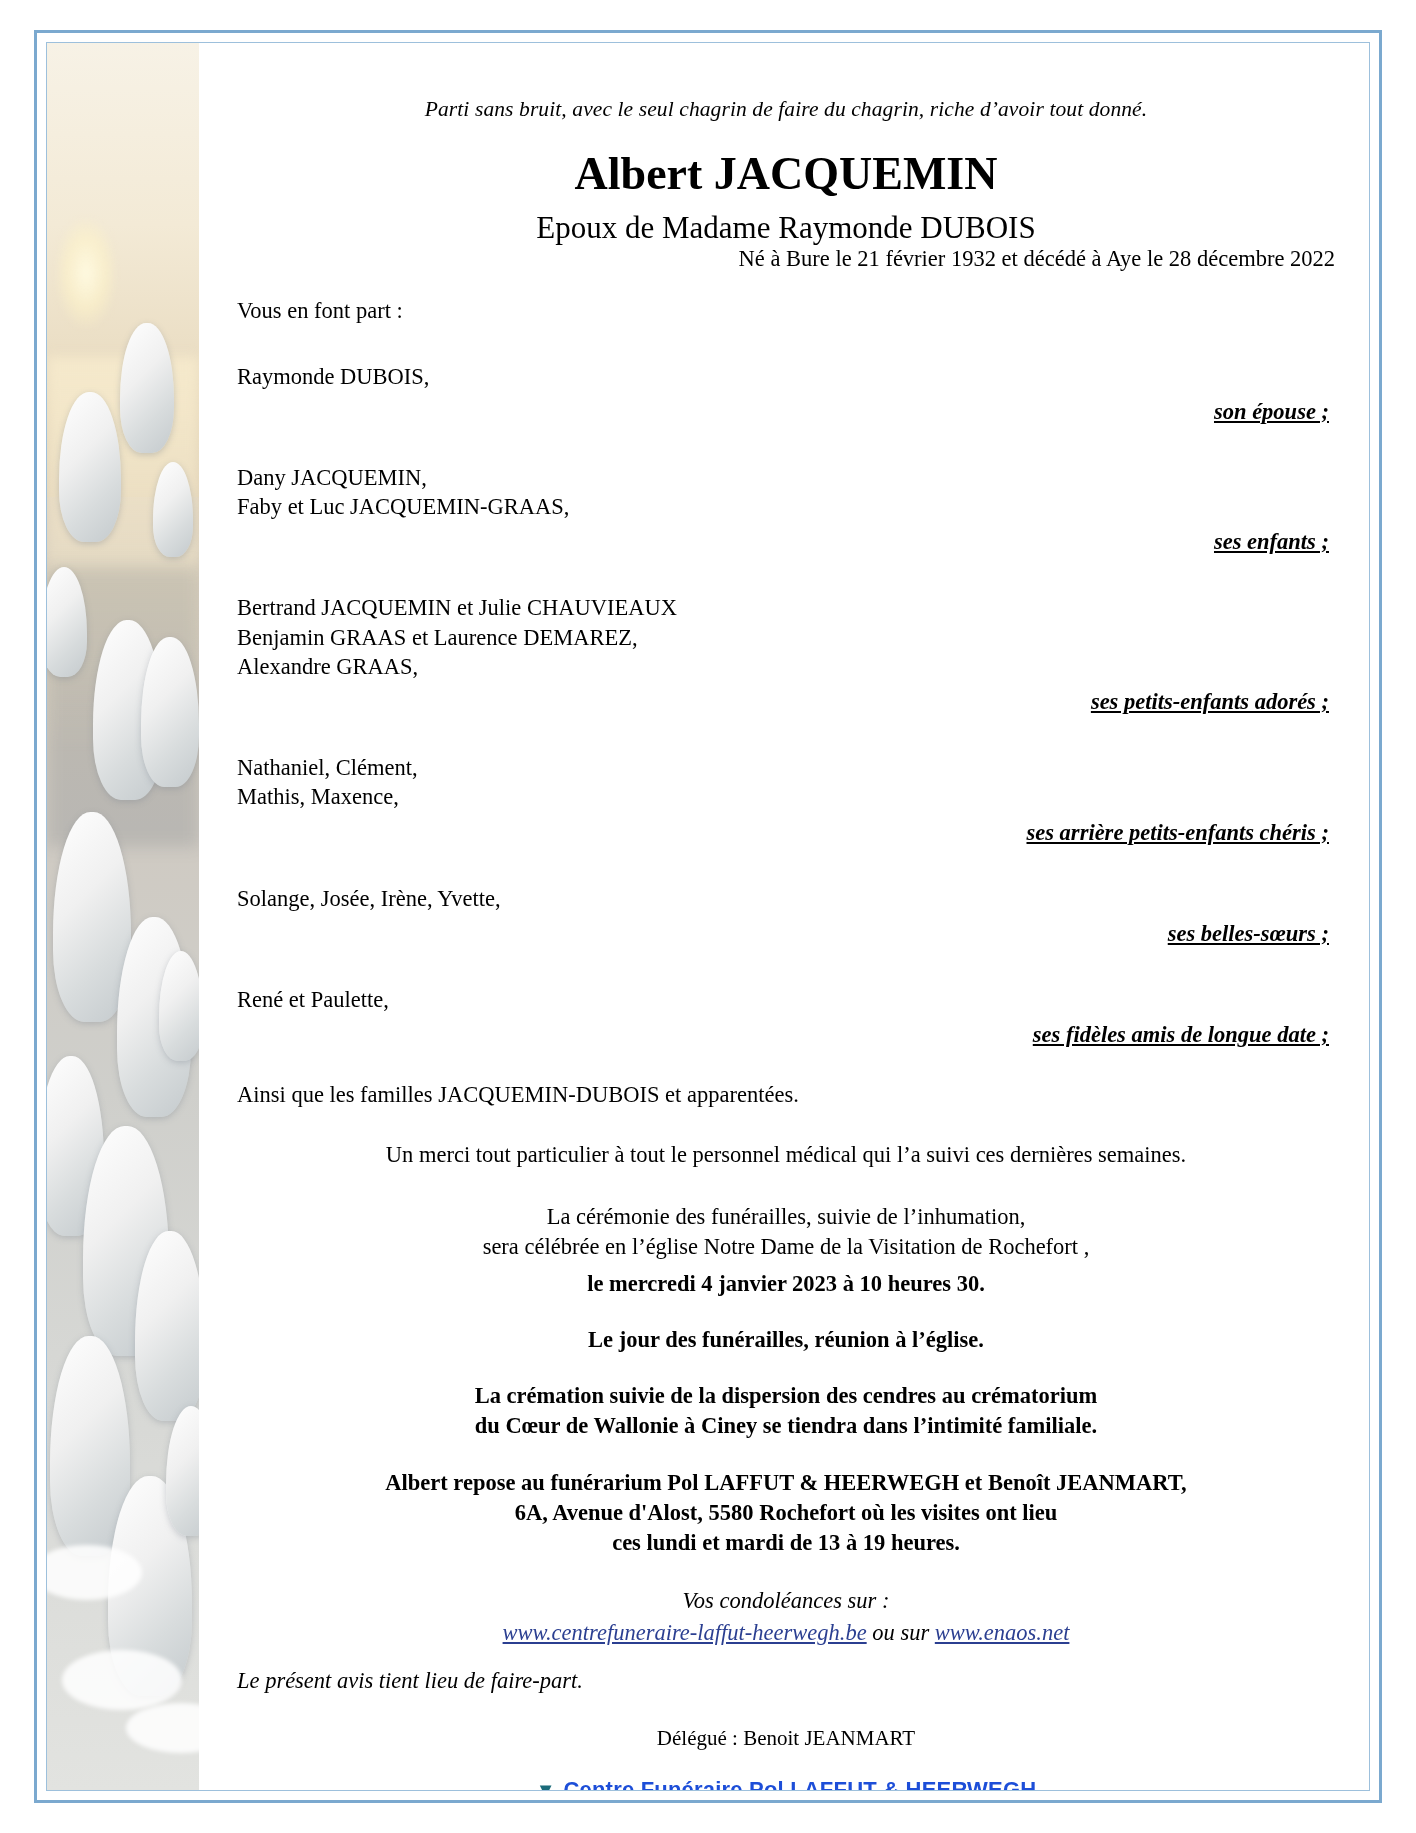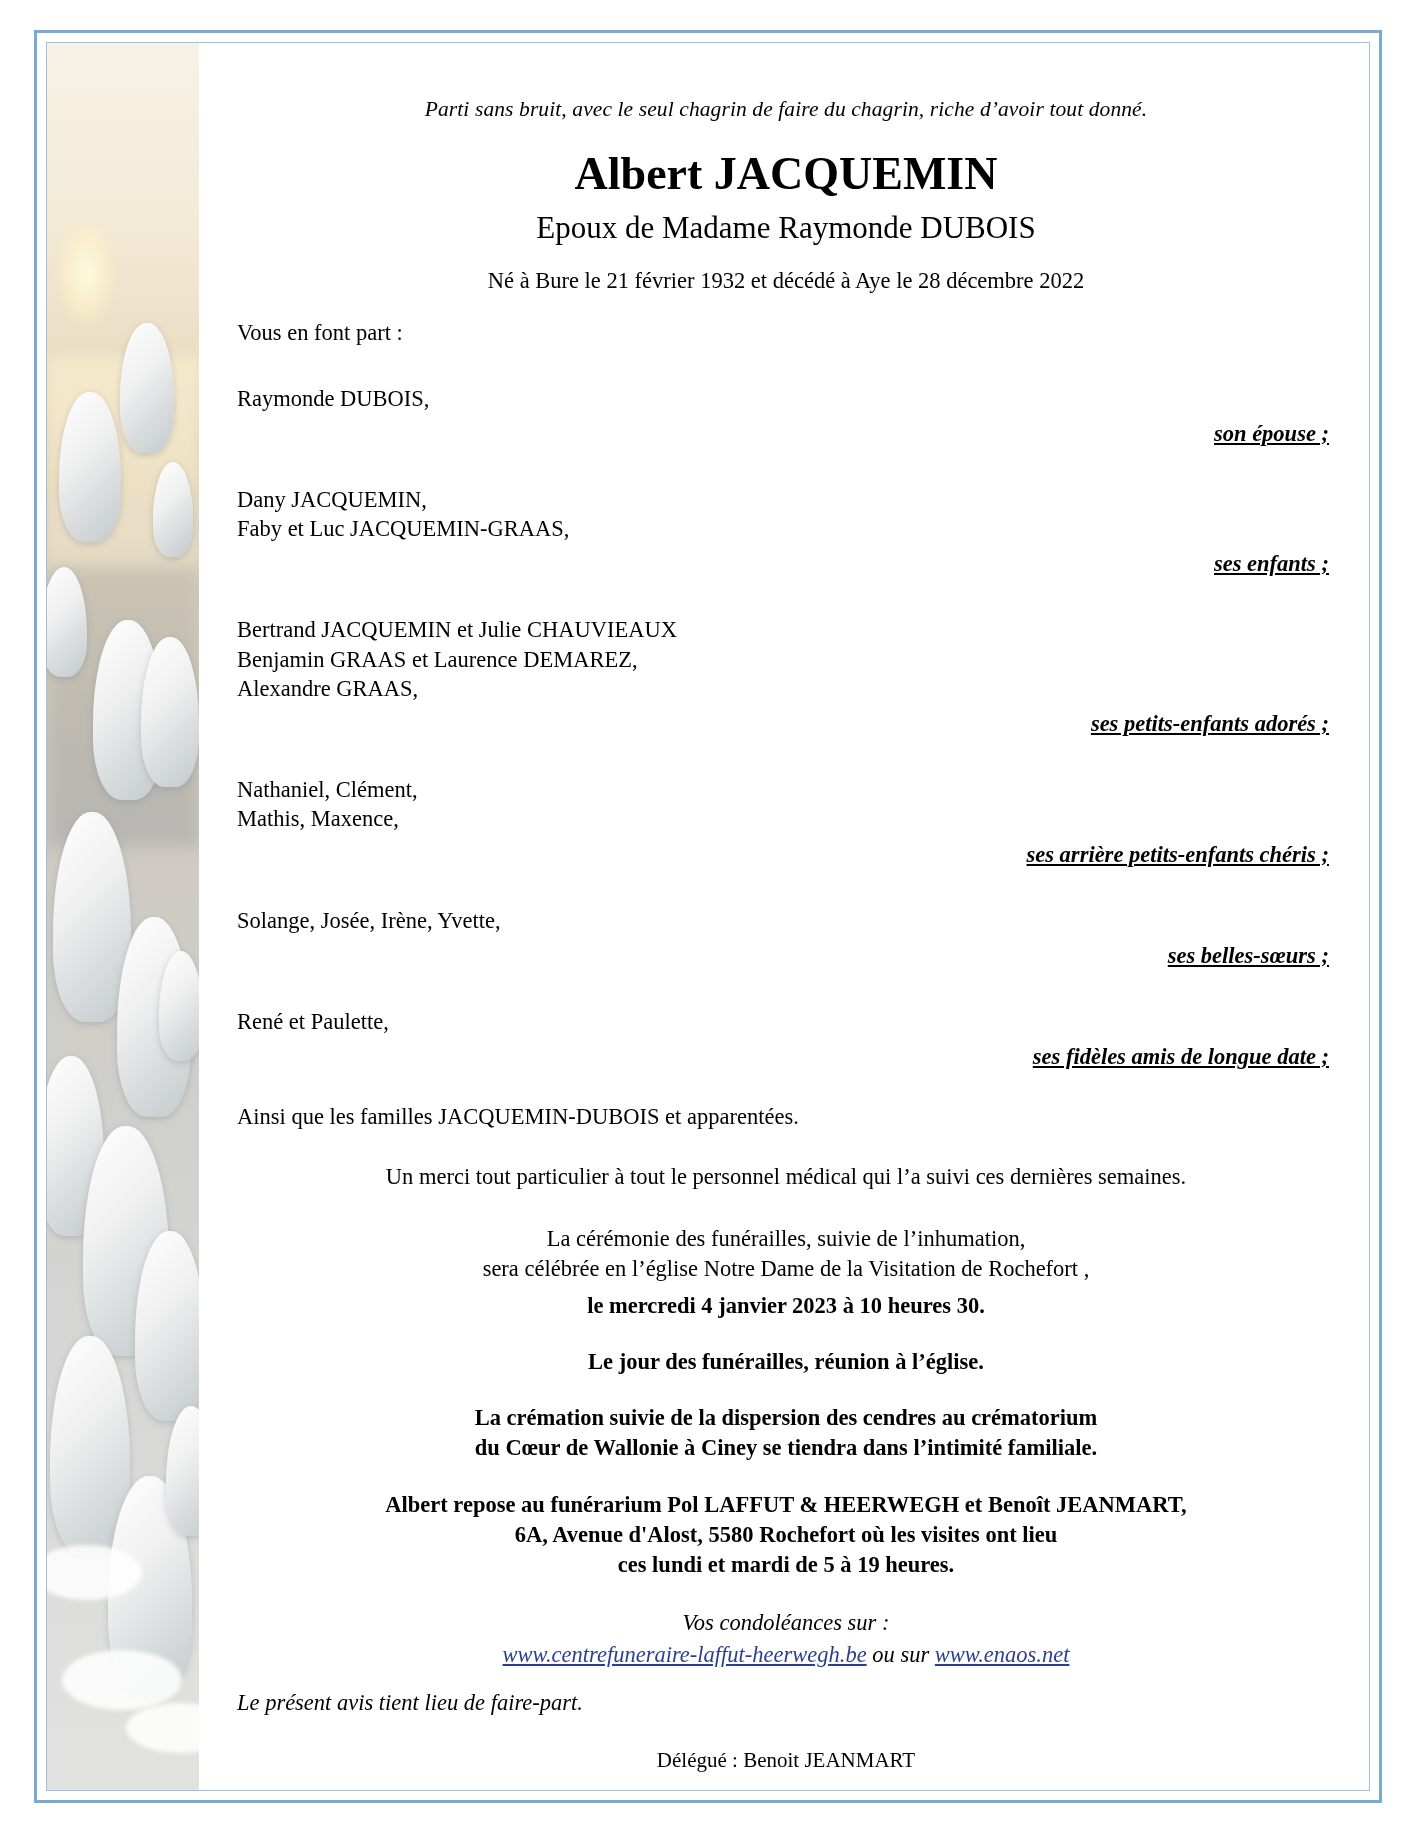--- a/index.html
+++ b/index.html
@@ -114,23 +114,22 @@
     font-size: 46px;
     line-height: 1.12;
     margin-top: 2px;
   }
   .spouse-line {
     text-align: center;
     font-size: 31px;
     margin-top: 10px;
   }
   .birth-line {
-    text-align: center;
-    font-size: 22.5px;
-    margin-top: 22px;
+    text-align: right;
+    font-size: 22.5px;
   }
   .announce {
     font-size: 22.5px;
     margin-top: 26px;
   }
   .group {
     margin-top: 38px;
   }
   .group .names {
     font-size: 22.5px;
@@ -321,21 +320,21 @@
         <div class="block-bold">Le jour des funérailles, réunion à l’église.</div>
 
         <div class="block-bold">
           <div>La crémation suivie de la dispersion des cendres au crématorium</div>
           <div>du Cœur de Wallonie à Ciney se tiendra dans l’intimité familiale.</div>
         </div>
 
         <div class="block-bold">
           <div>Albert repose au funérarium Pol LAFFUT &amp; HEERWEGH et Benoît JEANMART,</div>
           <div>6A, Avenue d'Alost, 5580 Rochefort où les visites ont lieu</div>
-          <div>ces lundi et mardi de 5 à 19 heures.</div>
+          <div>ces lundi et mardi de 13 à 19 heures.</div>
         </div>
 
         <div class="condol">Vos condoléances sur :</div>
         <div class="links"><a href="#">www.centrefuneraire-laffut-heerwegh.be</a><span> ou sur </span><a href="#">www.enaos.net</a></div>
 
         <div class="notice">Le présent avis tient lieu de faire-part.</div>
 
         <div class="delegate">Délégué : Benoit JEANMART</div>
 
         <div class="footer">

